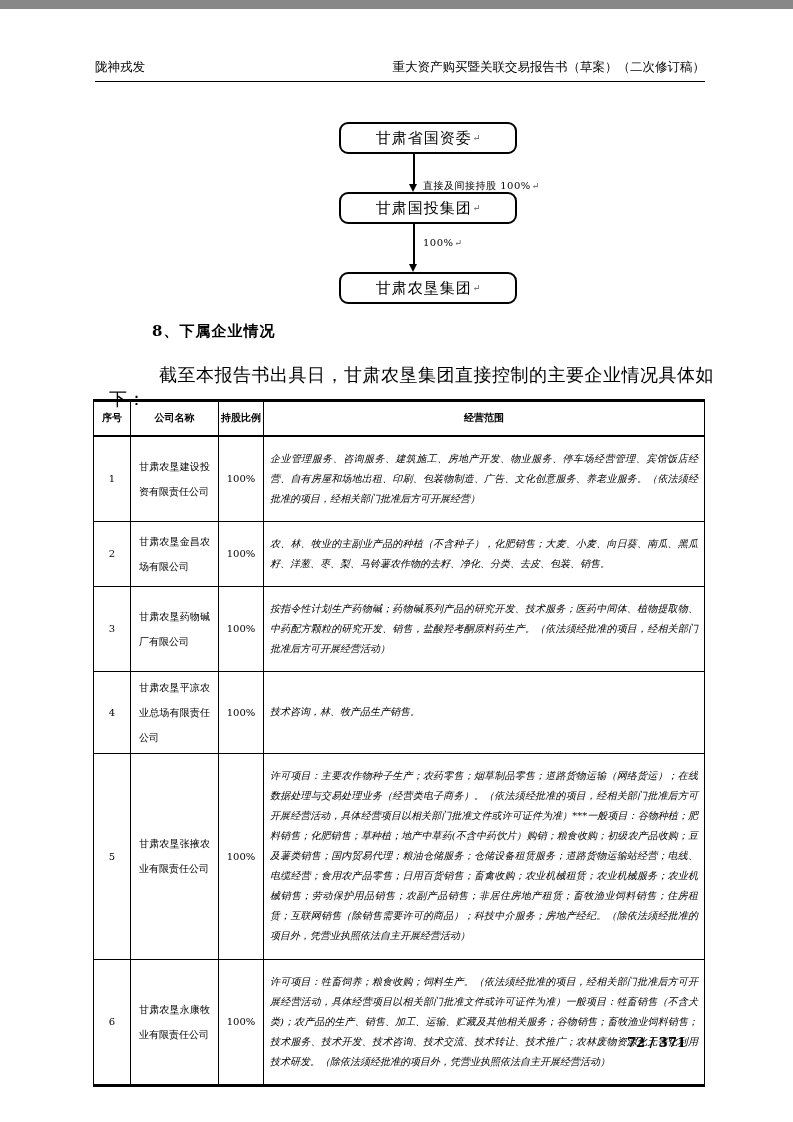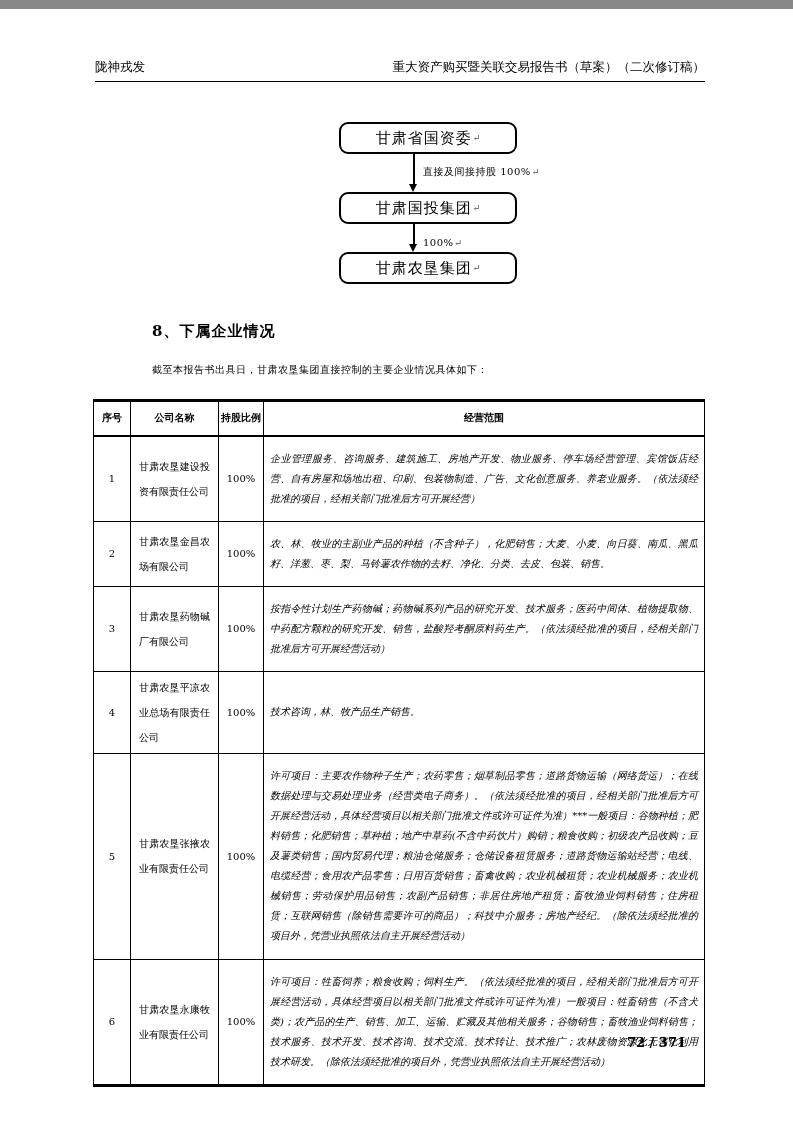--- a/index.html
+++ b/index.html
@@ -33,30 +33,30 @@
   .org-connector .arrowhead {
     position:absolute; bottom:0; left:calc(50% - 4.6px);
     width:0; height:0;
     border-left:4.3px solid transparent; border-right:4.3px solid transparent;
     border-top:8px solid #000;
   }
   .edge-label {
     position:absolute; left:calc(50% + 9px); white-space:nowrap;
     font-size:10px; letter-spacing:.5px;
   }
-  .conn1 { height:38px; } .conn1 .edge-label { top:11px; }
-  .conn2 { height:28px; } .conn2 .edge-label { top:13px; }
+  .conn1 { height:38px; } .conn1 .edge-label { top:25px; }
+  .conn2 { height:48px; } .conn2 .edge-label { top:13px; }
   
   .section-heading {
     position:absolute; left:152px; top:313px;
     font-size:15px; font-weight:bold; letter-spacing:1px;
   }
   .intro {
-    position:absolute; left:102px; top:354px; width:612px;
-    font-size:10px; text-indent:50px; letter-spacing:.5px;
+    position:absolute; left:109px; top:354px; width:612px;
+    font-size:18px; text-indent:50px; letter-spacing:.5px;
   }
   
   .company-table {
     position:absolute; left:93px; top:390px; width:611px;
     border-collapse:collapse; table-layout:fixed;
     border-top:3px solid #000; border-bottom:3px solid #000;
   }
   .company-table td, .company-table th {
     border:1px solid #000; font-size:10px; vertical-align:middle;
   }

